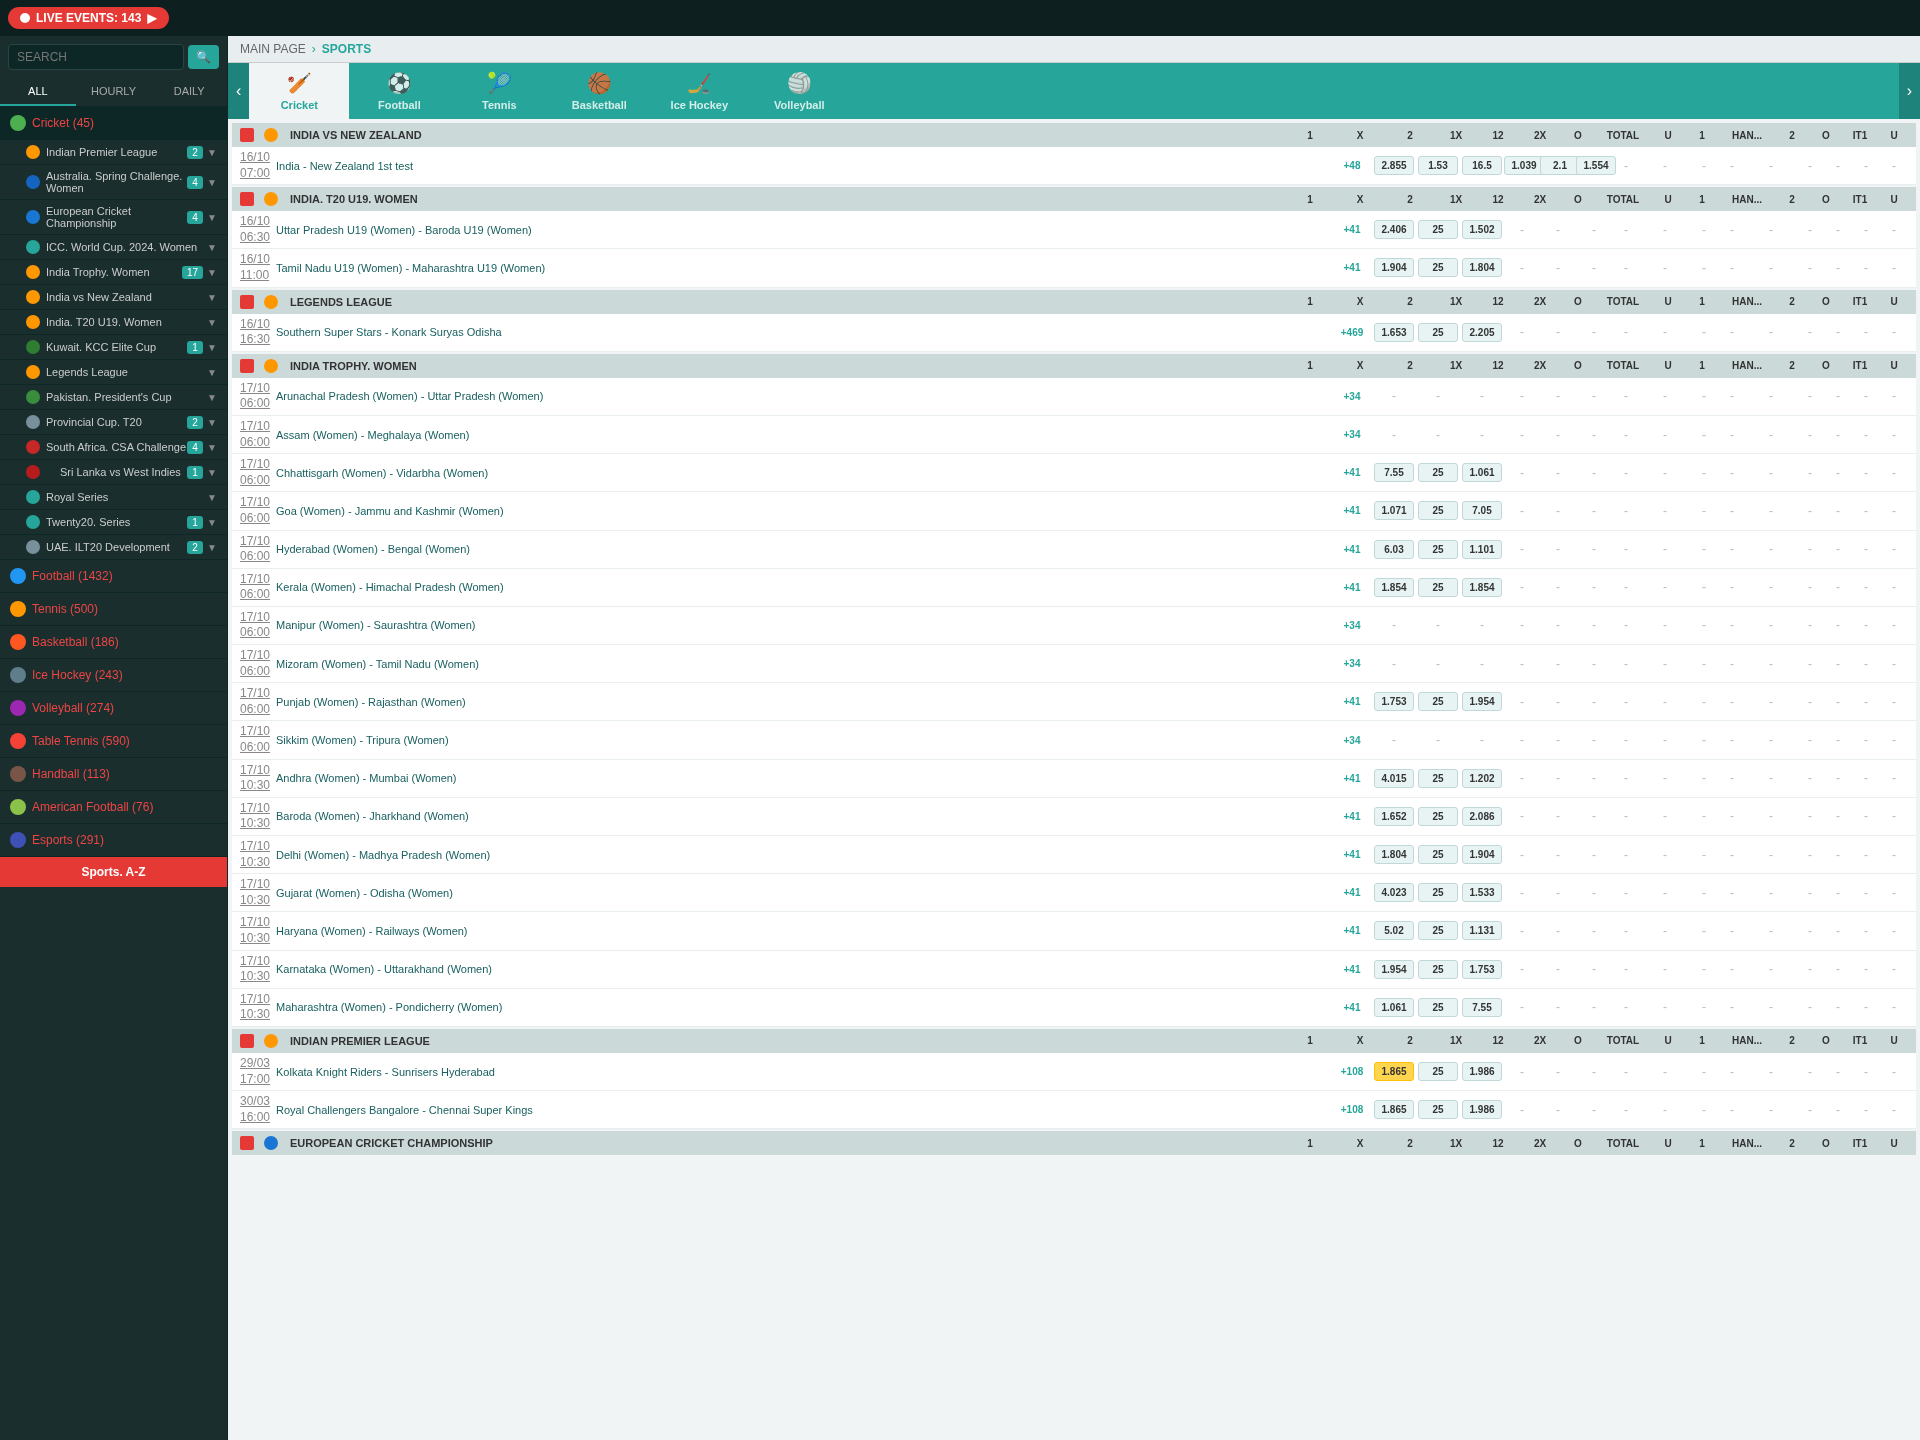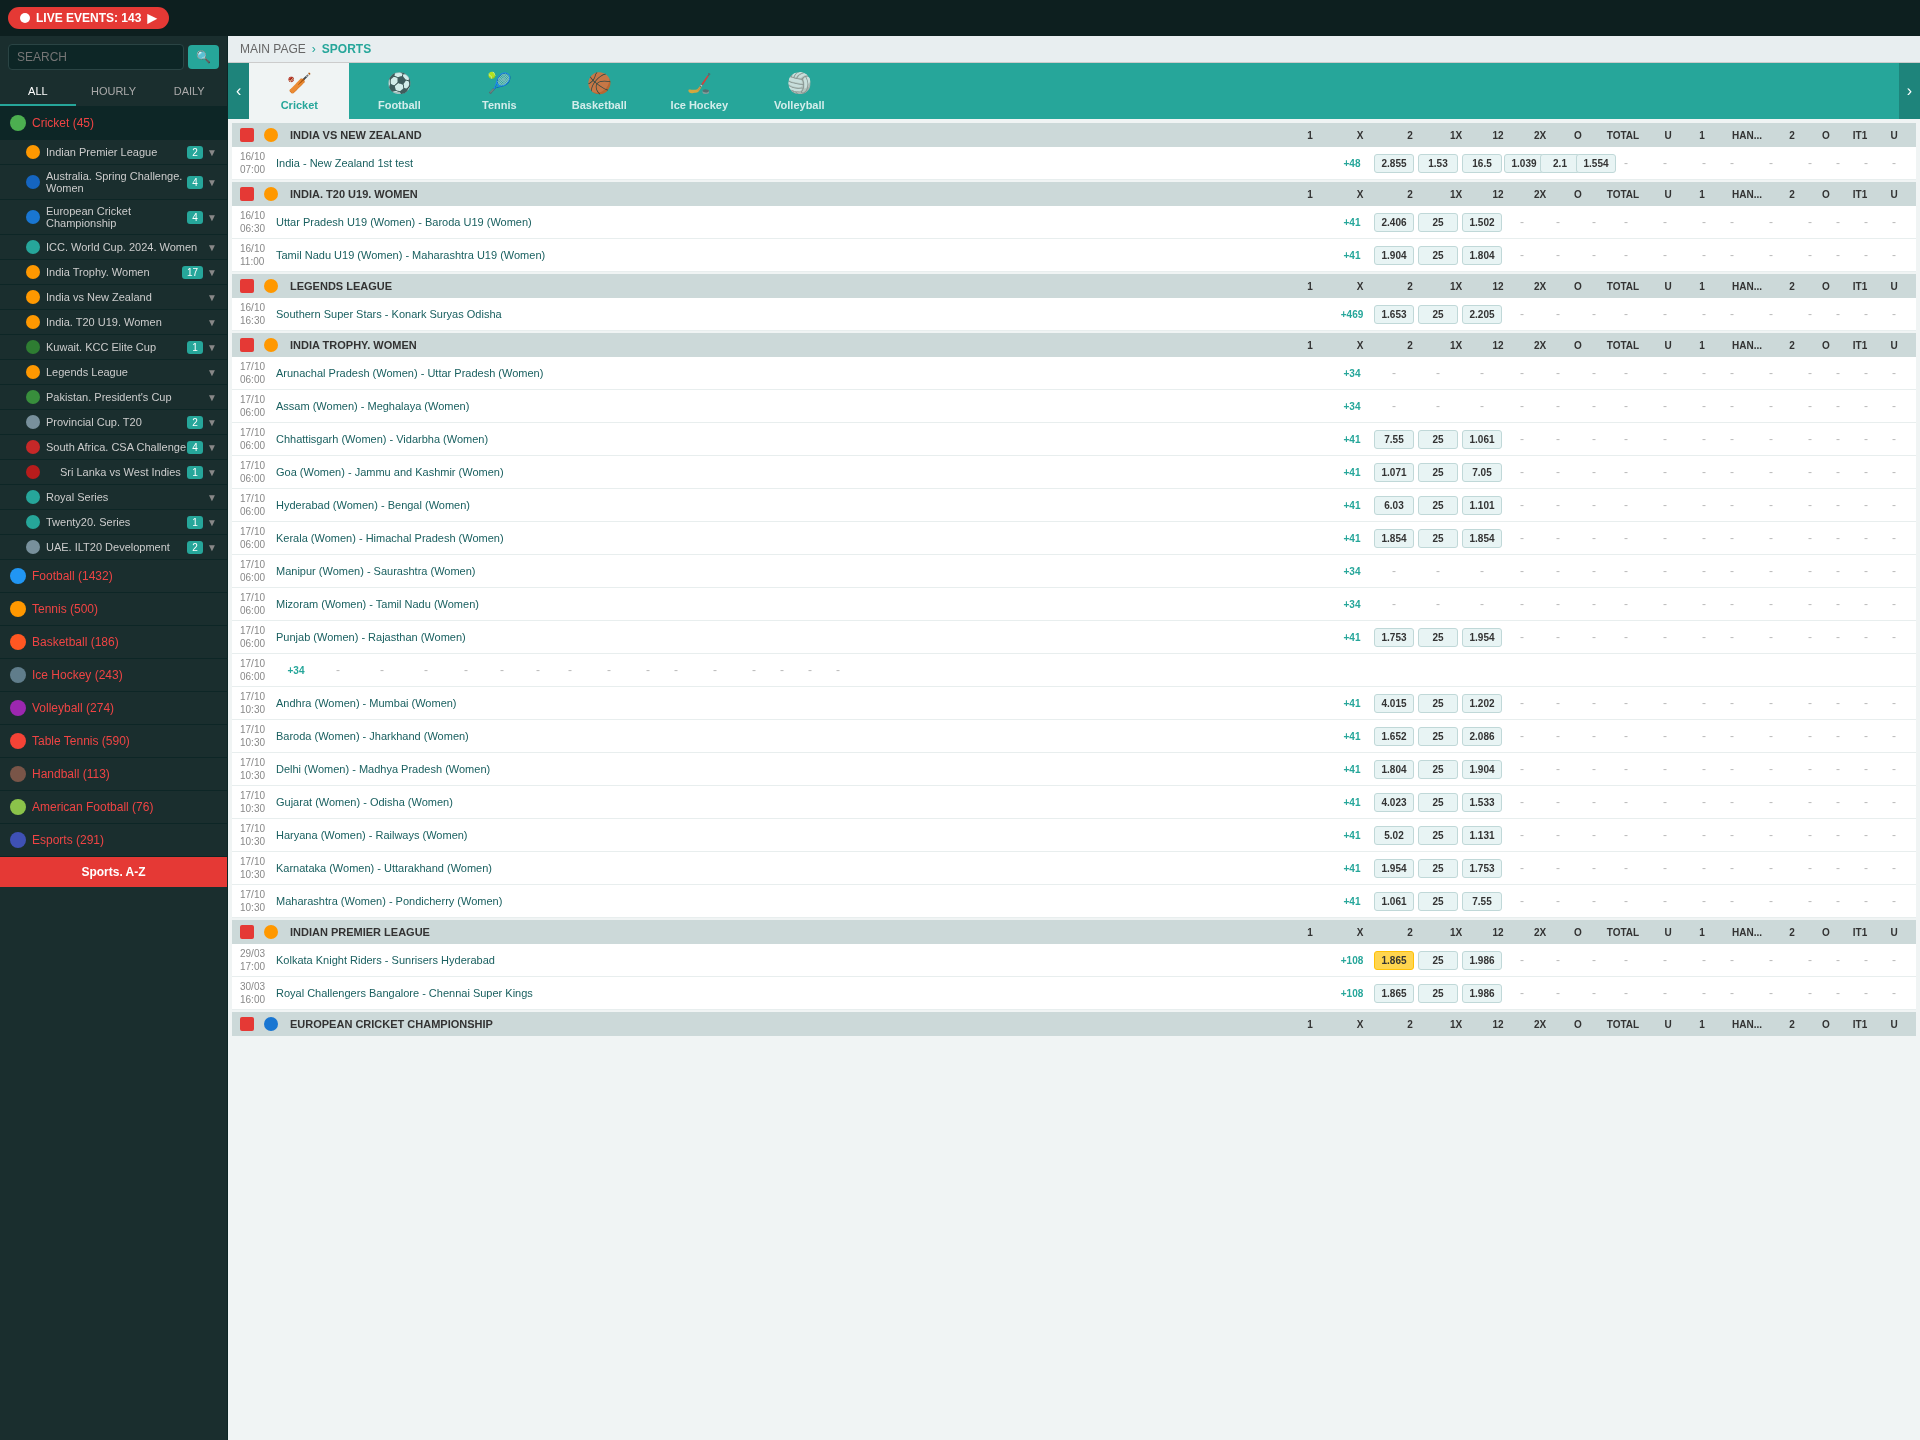--- a/index.html
+++ b/index.html
@@ -45,21 +45,21 @@
 
     
     .table-area { flex: 1; overflow-y: auto; padding: 4px; }
 
     
     .league-section { margin-bottom: 2px; }
     .league-header { display: flex; align-items: center; padding: 5px 8px; background: #ccd9d9; font-weight: bold; font-size: 11px; color: #333; gap: 6px; }
     .league-header .league-title { flex: 1; text-transform: uppercase; font-size: 11px; }
 
     .match-row { display: flex; align-items: center; background: white; border-bottom: 1px solid #e8eeee; padding: 3px 8px; min-height: 30px; }
-    .match-time { width: 36px; font-size: 10px; color: #888; line-height: 1.3; flex-shrink: 0; }
+    .match-time { width: 36px; font-size: 12px; color: #888; line-height: 1.3; flex-shrink: 0; text-decoration: underline; }
     .match-name { flex: 1; font-size: 11px; color: #1a6060; cursor: pointer; }
     .more-markets { width: 40px; text-align: center; color: #26a69a; font-size: 10px; font-weight: bold; cursor: pointer; }
     .odds-btn { background: #e8f4f4; border: 1px solid #c0d8d8; border-radius: 3px; padding: 3px 5px; cursor: pointer; font-size: 10px; font-weight: bold; color: #333; min-width: 40px; display: inline-block; text-align: center; }
     .odds-btn.highlight { background: #ffd54f; border-color: #ffc107; }
     .odds-dash { color: #bbb; }
 
     
     .cricket-dot { background: #4caf50; }
     .football-dot { background: #2196f3; }
     .tennis-dot { background: #ff9800; }
@@ -648,20 +648,21 @@
               <div style="width: 28px; text-align: center; flex-shrink: 0;"><span class="odds-dash">-</span></div>
               <div style="width: 50px; text-align: center; flex-shrink: 0;"><span class="odds-dash">-</span></div>
               <div style="width: 28px; text-align: center; flex-shrink: 0;"><span class="odds-dash">-</span></div>
               <div style="width: 28px; text-align: center; flex-shrink: 0;"><span class="odds-dash">-</span></div>
               <div style="width: 28px; text-align: center; flex-shrink: 0;"><span class="odds-dash">-</span></div>
               <div style="width: 28px; text-align: center; flex-shrink: 0;"><span class="odds-dash">-</span></div>
             </div>
             <div class="match-row">
               <div class="match-time" style="white-space: pre-line;">17/10
 06:00</div>
+              <div class="match-name">Sikkim (Women) - Tripura (Women)</div>
               <div class="more-markets">+34</div>
               <div style="width: 44px; text-align: center; flex-shrink: 0;"><span class="odds-dash">-</span></div>
               <div style="width: 44px; text-align: center; flex-shrink: 0;"><span class="odds-dash">-</span></div>
               <div style="width: 44px; text-align: center; flex-shrink: 0;"><span class="odds-dash">-</span></div>
               <div style="width: 36px; text-align: center; flex-shrink: 0;"><span class="odds-dash">-</span></div>
               <div style="width: 36px; text-align: center; flex-shrink: 0;"><span class="odds-dash">-</span></div>
               <div style="width: 36px; text-align: center; flex-shrink: 0;"><span class="odds-dash">-</span></div>
               <div style="width: 28px; text-align: center; flex-shrink: 0;"><span class="odds-dash">-</span></div>
               <div style="width: 50px; text-align: center; flex-shrink: 0;"><span class="odds-dash">-</span></div>
               <div style="width: 28px; text-align: center; flex-shrink: 0;"><span class="odds-dash">-</span></div>

